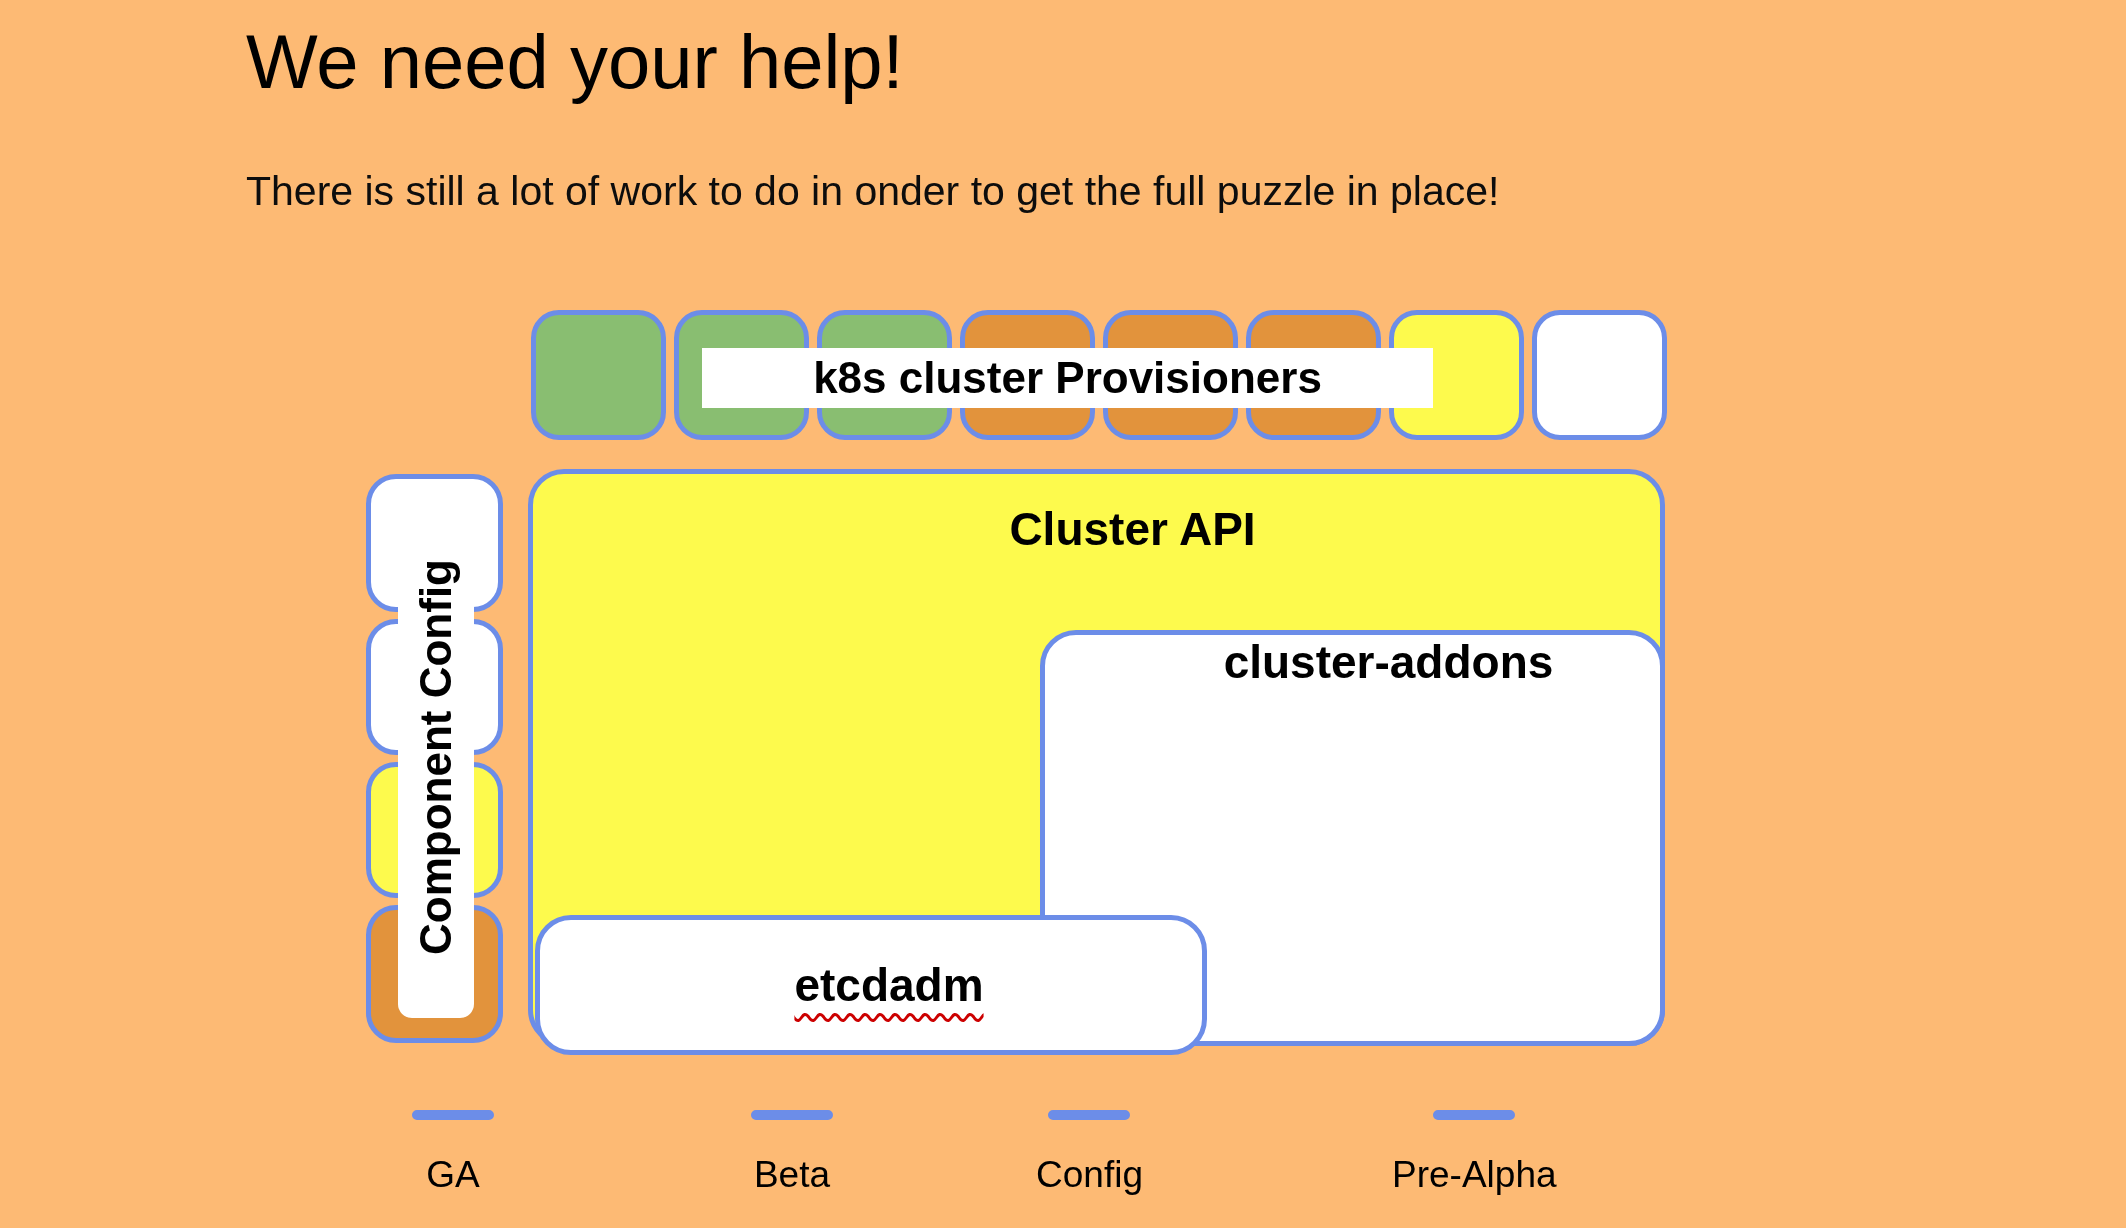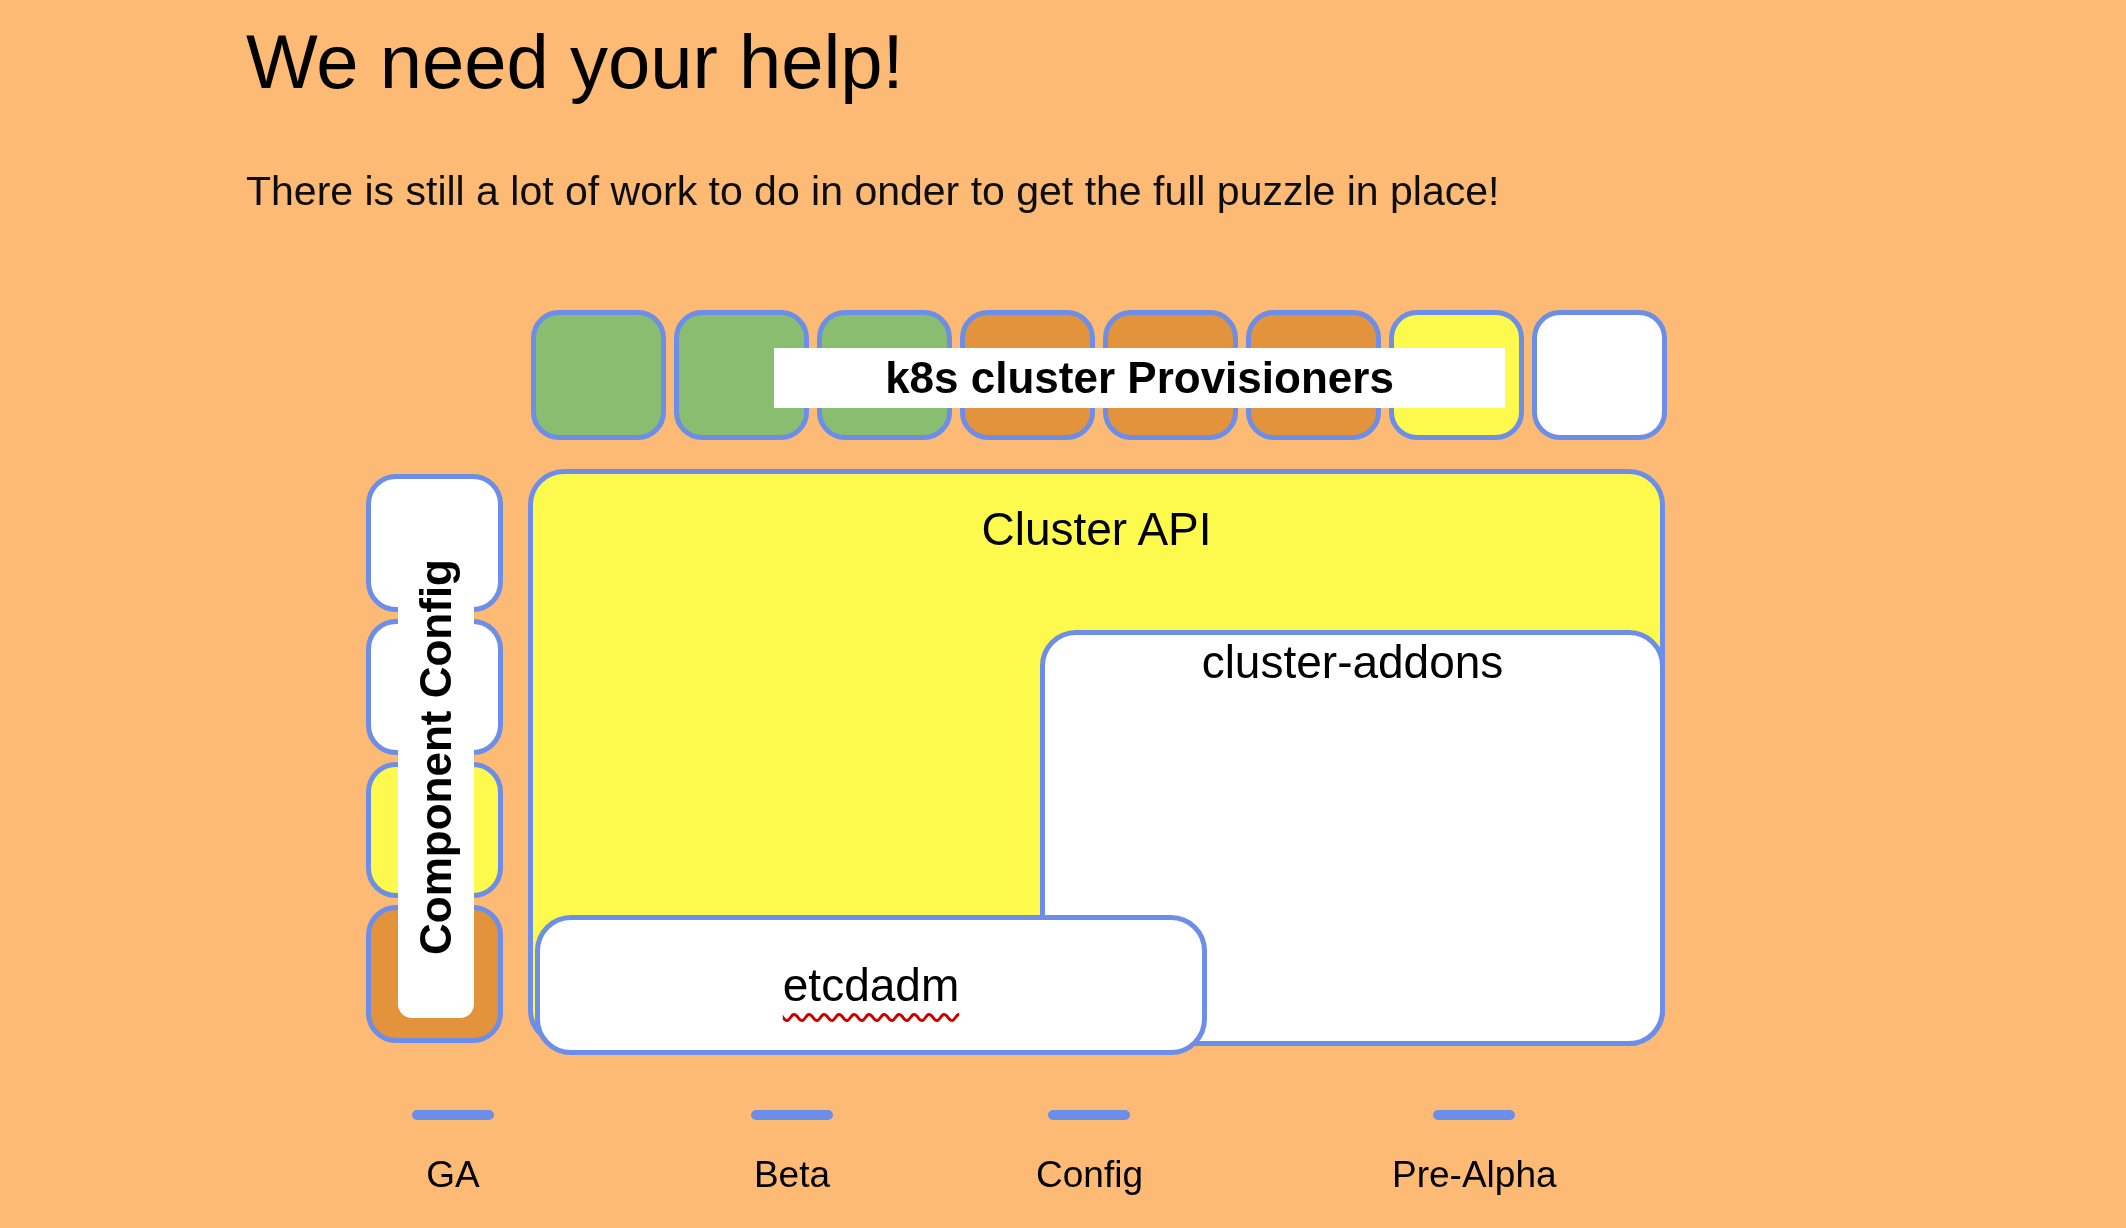--- a/index.html
+++ b/index.html
@@ -27,21 +27,21 @@
   .prov-row{
     position:absolute;left:531px;top:310px;width:1136px;height:130px;
     display:flex;gap:8px;
   }
   .prov-piece{
     flex:1 1 0;height:100%;
     border:5px solid var(--border);border-radius:28px;
     box-sizing:border-box;background:#fff;
   }
   .prov-label{
-    position:absolute;left:774px;top:348px;width:731px;height:60px;
+    position:absolute;left:702px;top:348px;width:731px;height:60px;
     background:#ffffff;z-index:5;
     display:flex;align-items:center;justify-content:center;
     font-size:44px;font-weight:700;color:#000;
   }
 
   
   .cc-seg{
     position:absolute;left:366px;width:137px;
     border:5px solid var(--border);border-radius:30px;
     box-sizing:border-box;background:#fff;z-index:1;
@@ -65,21 +65,21 @@
     position:absolute;border:5px solid var(--border);
     border-radius:36px;box-sizing:border-box;background:#fff;
   }
   .cluster-api{left:528px;top:469px;width:1137px;height:577px;z-index:1;}
   .cluster-addons{left:1040px;top:630px;width:625px;height:416px;z-index:2;}
   .kubeadm{left:763px;top:775px;width:683px;height:265px;z-index:3;}
   .etcdadm{left:535px;top:915px;width:672px;height:140px;z-index:4;
     display:flex;align-items:center;justify-content:center;}
   .box-title{
     width:100%;text-align:center;
-    font-size:46px;font-weight:400;color:#000;
+    font-size:46px;font-weight:700;color:#000;margin-left:36px;
   }
   .cluster-api .box-title{padding-top:28px;}
   .cluster-addons .box-title{}
   .kubeadm .box-title{padding-top:38px;}
   .etcd-underline{
     width:auto;
     text-decoration-line:underline;
     text-decoration-style:wavy;
     text-decoration-color:var(--squiggle);
     text-decoration-thickness:3px;

